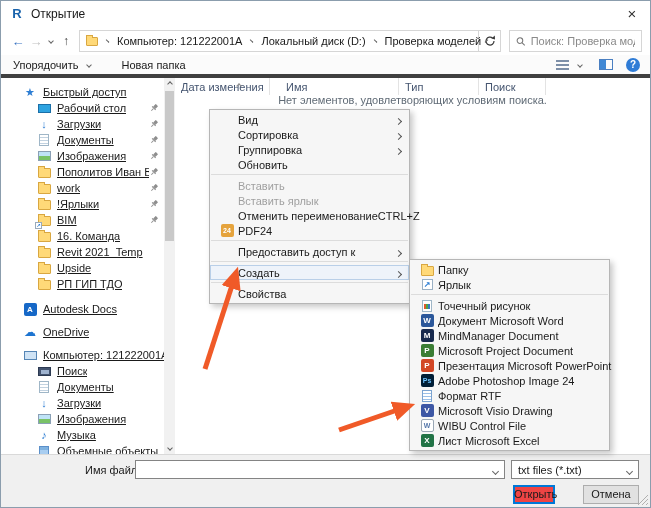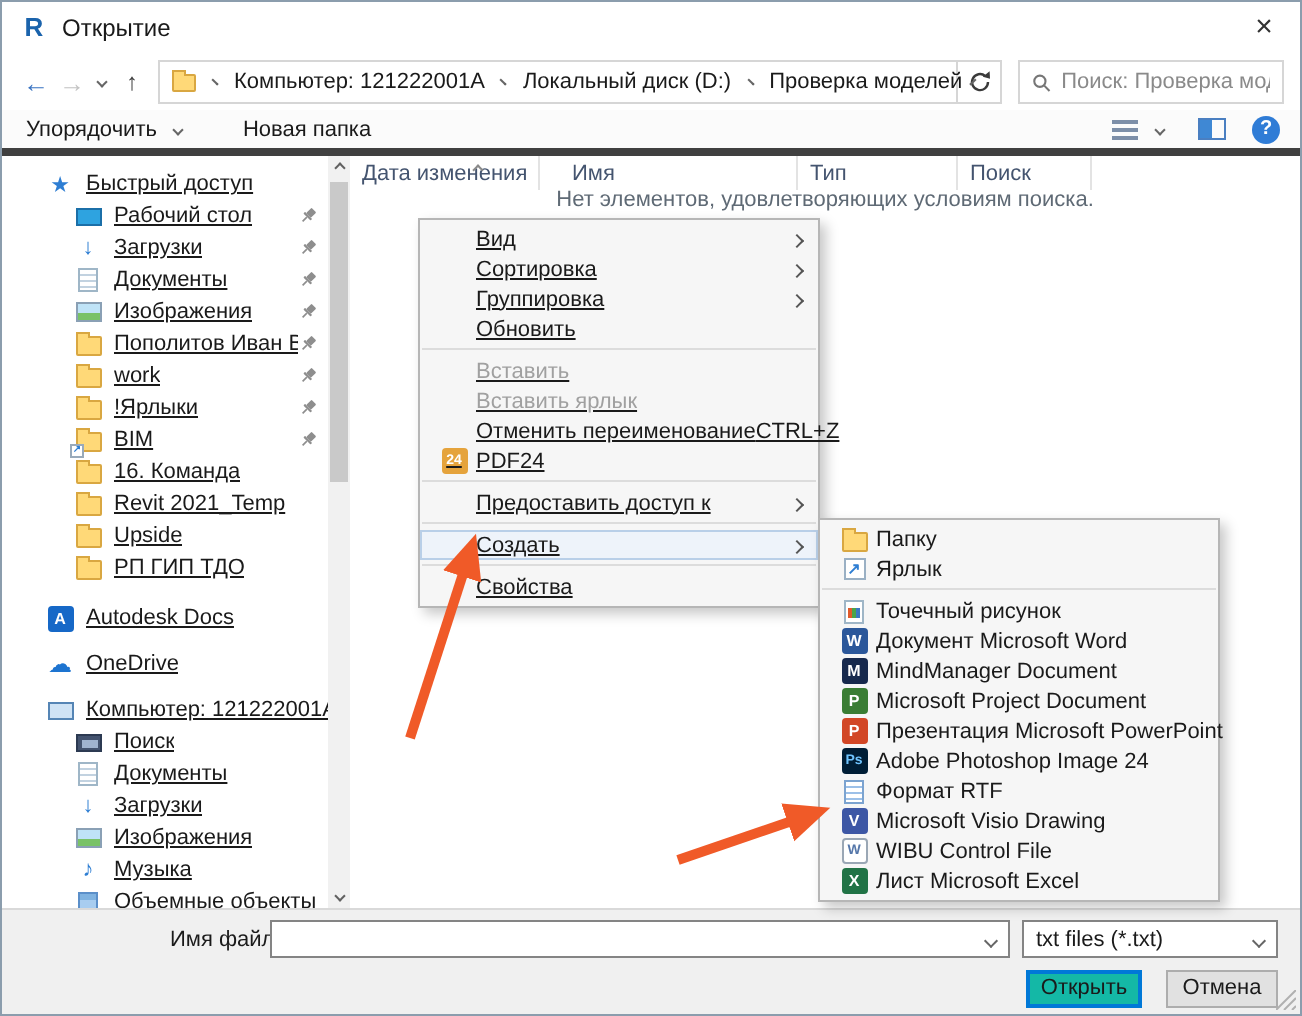--- a/index.html
+++ b/index.html
@@ -95,21 +95,21 @@
   .cols { display:flex; height:17px; color:#44546f; position:relative; }
   .colc { display:flex; align-items:center; padding-left:6px; border-right:1px solid #e3e3e3; }
   .colc.first { padding-left:16px; }
   .sortchev { position:absolute; left:62px; top:0px; }
   .sortchev .chev { width:4px; height:4px; border-color:#8a8a8a; }
   .emptymsg { position:absolute; top:16px; left:0; right:0; text-align:center; color:#5f6a75; }
 
   
   .menu { position:absolute; background:#f6f6f6; border:1px solid #b6b6b6; padding:2px 0;
           box-shadow:3px 3px 6px rgba(0,0,0,.22); z-index:5; }
-  .ctxmenu { left:208px; top:108px; width:201px;text-decoration:underline; }
+  .ctxmenu { left:208px; top:108px; width:201px; }
   .submenu { left:408px; top:258px; width:201px; z-index:6; }
   .mi { display:flex; align-items:center; height:15px; padding:0 8px 0 6px; position:relative; }
   .submenu .mi { height:15px;align-items:center; }
   .gut { width:22px; display:flex; justify-content:center; flex:none; }
   .mi .lbl { white-space:nowrap; }
   .mi .arr { margin-left:auto; }
   .mi .arr .chev { border-color:#555; }
   .mi .sc { margin-left:auto; padding-right:12px; }
   .mi.dis { color:#a0a0a0; }
   .mi.hl { background:#eef3fa; outline:1px solid #b9cfe8; outline-offset:-1px; }
@@ -136,21 +136,21 @@
   .footer { position:absolute; left:0; right:0; bottom:0; height:53px; background:#f0f0f0;
             border-top:1px solid #d9d9d9; }
   .fname-label { position:absolute; left:84px; top:9px; }
   .fname-input { position:absolute; left:134px; top:5px; width:370px; height:19px; background:#fff;
                  border:1px solid #848484; display:flex; align-items:center; }
   .fname-input input { flex:1; border:none; outline:none; height:15px; padding:0 4px;
                  font-family:"Liberation Sans",sans-serif; font-size:11px; background:transparent; }
   .combo-chev { margin-left:auto; margin-right:6px; }
   .ftype { position:absolute; left:510px; top:5px; width:128px; height:19px; background:#fff;
            border:1px solid #848484; display:flex; align-items:center; padding-left:6px; }
-  .btn-open { position:absolute; left:512px; top:30px; width:58px; height:19px; background:#14b8a6;
+  .btn-open { position:absolute; left:512px; top:30px; width:42px; height:19px; background:#ef4444;
               border:1px solid #0078d7; box-shadow:inset 0 0 0 1px #0078d7; text-align:center;
               line-height:17px; }
   .btn-cancel { position:absolute; left:582px; top:30px; width:56px; height:19px; background:#e1e1e1;
               border:1px solid #adadad; text-align:center; line-height:17px; }
   .grip { position:absolute; right:2px; bottom:2px; }
 
   .arrowsvg { position:absolute; z-index:9; pointer-events:none; }
 </style>
 </head>
 <body>

